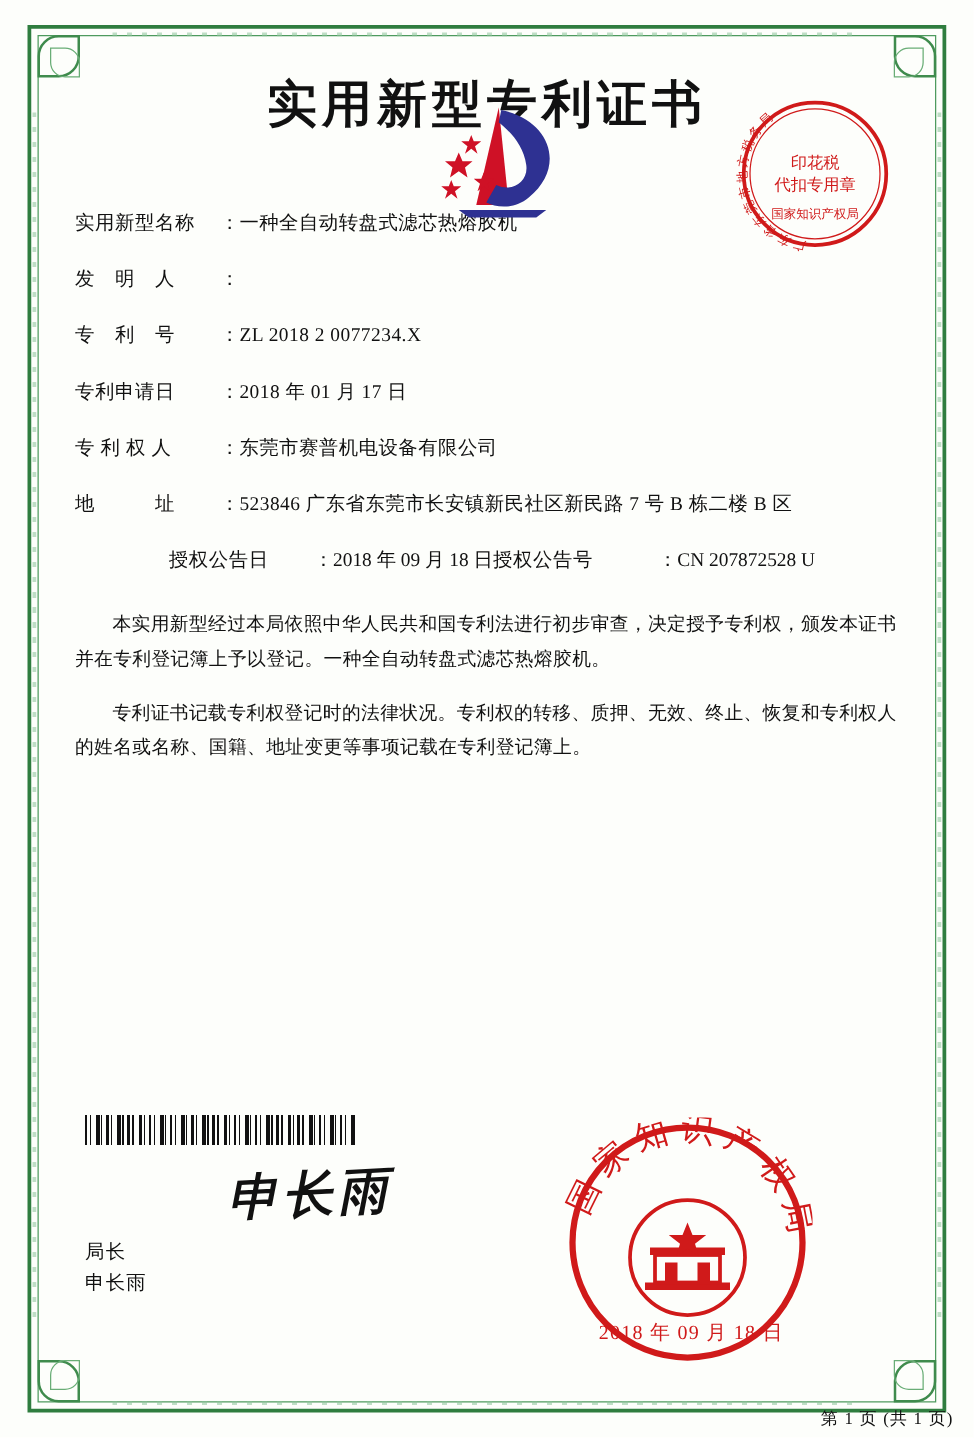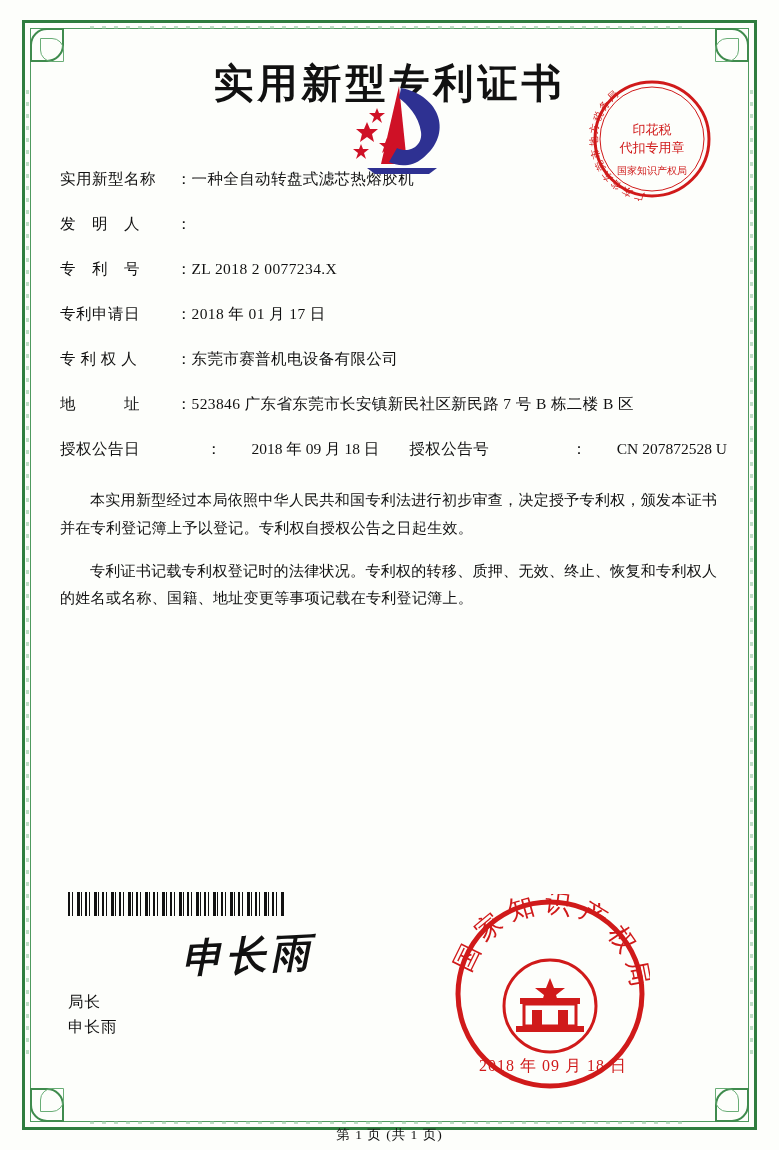--- a/index.html
+++ b/index.html
@@ -122,21 +122,21 @@
     letter-spacing: .5px;
   }
   .field .colon {
     flex: 0 0 10px;
   }
   .field .value {
     flex: 1 1 auto;
     letter-spacing: .4px;
   }
   .field.inline-two {
-    justify-content: space-between;
+    justify-content: center;
   }
   .field .label2 {
     flex: 0 0 132px;
     white-space: pre;
     letter-spacing: .5px;
   }
   .field .value2 {
     flex: 0 0 auto;
   }
   .paras {
@@ -205,23 +205,23 @@
     left: 427px;
     top: 1000px;
     font-size: 16px;
     color: #d01a1a;
     letter-spacing: 1px;
     font-family: "Liberation Serif", serif;
   }
   .footer {
     position: absolute;
     left: 0;
-    right: 0;
+    right: 16px;
     bottom: 6px;
-    text-align: center;
+    text-align: right;
     font-size: 13.5px;
     color: #111;
     letter-spacing: 1px;
   }
 </style>
 </head>
 <body>
 
 <div class="page">
 
@@ -303,21 +303,21 @@
         <span class="label">授权公告日</span>
         <span class="colon">：</span>
         <span class="value2">2018 年 09 月 18 日</span>
         <span class="label2">授权公告号</span>
         <span class="colon">：</span>
         <span class="value2">CN 207872528 U</span>
       </div>
     </div>
 
     <div class="paras">
-      <p class="para">本实用新型经过本局依照中华人民共和国专利法进行初步审查，决定授予专利权，颁发本证书并在专利登记簿上予以登记。专利权自授权公告之日起生效。</p>
+      <p class="para">本实用新型经过本局依照中华人民共和国专利法进行初步审查，决定授予专利权，颁发本证书并在专利登记簿上予以登记。一种全自动转盘式滤芯热熔胶机。</p>
       <p class="para">专利证书记载专利权登记时的法律状况。专利权的转移、质押、无效、终止、恢复和专利权人的姓名或名称、国籍、地址变更等事项记载在专利登记簿上。</p>
     </div>
 
     <div class="barcode"></div>
 
     <div class="handwriting">申长雨</div>
 
     <div class="sig-block">
       <div>局长</div>
       <div>申长雨</div>

